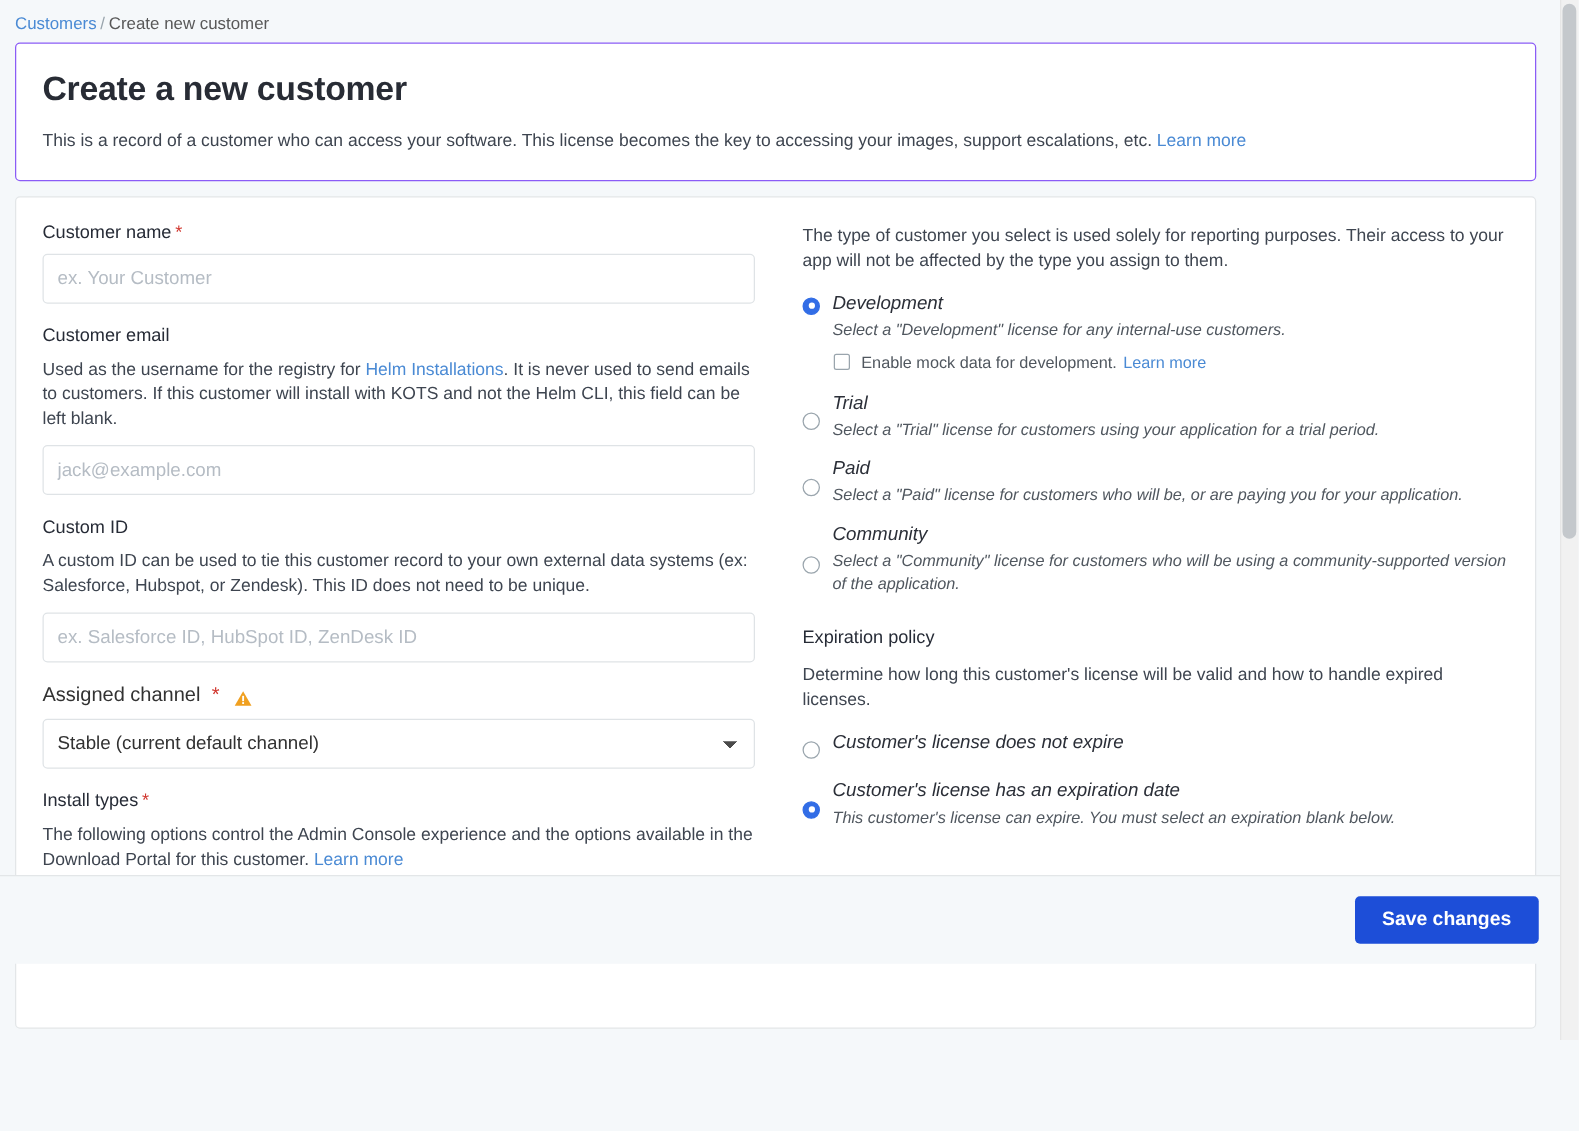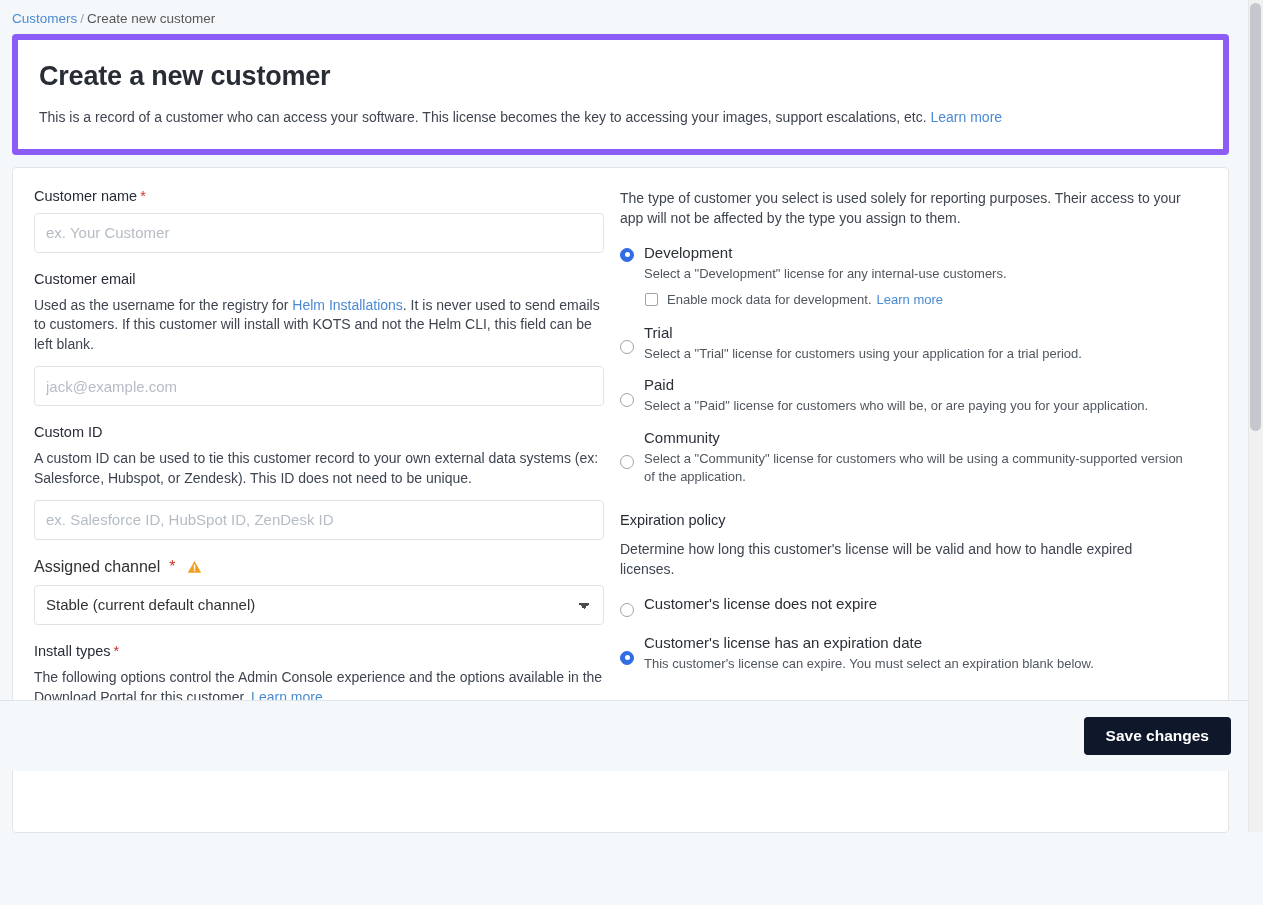--- a/index.html
+++ b/index.html
@@ -29,21 +29,21 @@
   .breadcrumb a {
     color: #4a8ad4;
     text-decoration: none;
   }
   .breadcrumb .sep { color: #9aa5ad; margin: 0 3px; }
 
   
   .header-card {
     margin: 0 34px 0 12px;
     background: #ffffff;
-    border: 6px solid #8b5cf6;
+    border: 1px solid #8b5cf6;
     border-radius: 4px;
     padding: 22px 20px 22px 21px;
   }
   .header-card h1 {
     margin: 0 0 16px 0;
     font-size: 27px;
     line-height: 1.1;
     font-weight: bold;
     color: #282c35;
     letter-spacing: -0.2px;
@@ -65,21 +65,21 @@
     background: #ffffff;
     border: 1px solid #e3e6e8;
     border-radius: 4px;
     height: 666px;
     overflow: hidden;
     position: relative;
   }
   .form-inner {
     display: flex;
     padding: 20px 22px 0 21px;
-    gap: 16px;
+    gap: 38px;
   }
   .col-left { width: 570px; flex: none; }
   .col-right { width: 570px; flex: none; }
 
   label.field-label {
     display: block;
     font-size: 14.5px;
     color: #262b36;
     margin: 0 0 9px 0;
   }
@@ -111,21 +111,21 @@
     background-image: linear-gradient(45deg, transparent 50%, #4a4a4a 50%), linear-gradient(135deg, #4a4a4a 50%, transparent 50%);
     background-position: calc(100% - 19px) 17px, calc(100% - 13px) 17px;
     background-size: 6px 6px, 6px 6px;
     background-repeat: no-repeat;
   }
 
   .field-block { margin-bottom: 18px; }
 
   .label-row {
     display: flex;
-    align-items: center;
+    align-items: flex-end;
     gap: 6px;
     margin-bottom: 9px;
   }
   .warn-icon {
     display: inline-block;
     width: 15px;
     height: 14px;
     position: relative;
     margin-left: 5px;
   }
@@ -165,21 +165,21 @@
     background: #326de6;
   }
   .radio-outer.checked::after {
     content: "";
     position: absolute;
     left: 3.5px; top: 3.5px;
     width: 5px; height: 5px;
     border-radius: 50%;
     background: #fff;
   }
-  .radio-body { flex: 1; }
+  .radio-body { flex: 1; font-style: italic; }
   .radio-title {
     font-size: 15px;
     color: #2b2f38;
     margin: 0 0 3px 0;
     line-height: 1.2;
   }
   .radio-desc {
     font-size: 13px;
     color: #50575f;
     line-height: 1.38;
@@ -215,21 +215,21 @@
     width: 1248px;
     height: 71px;
     background: #f5f8fa;
     border-top: 1px solid #e3e6e8;
     display: flex;
     align-items: center;
     justify-content: flex-end;
     padding-right: 17px;
   }
   .save-btn {
-    background: #0f172a;
+    background: #1d4ed8;
     color: #ffffff;
     border: none;
     border-radius: 4px;
     font-size: 15.5px;
     font-family: "Liberation Sans", sans-serif;
     font-weight: bold;
     padding: 0 22px;
     height: 38px;
     cursor: pointer;
   }

